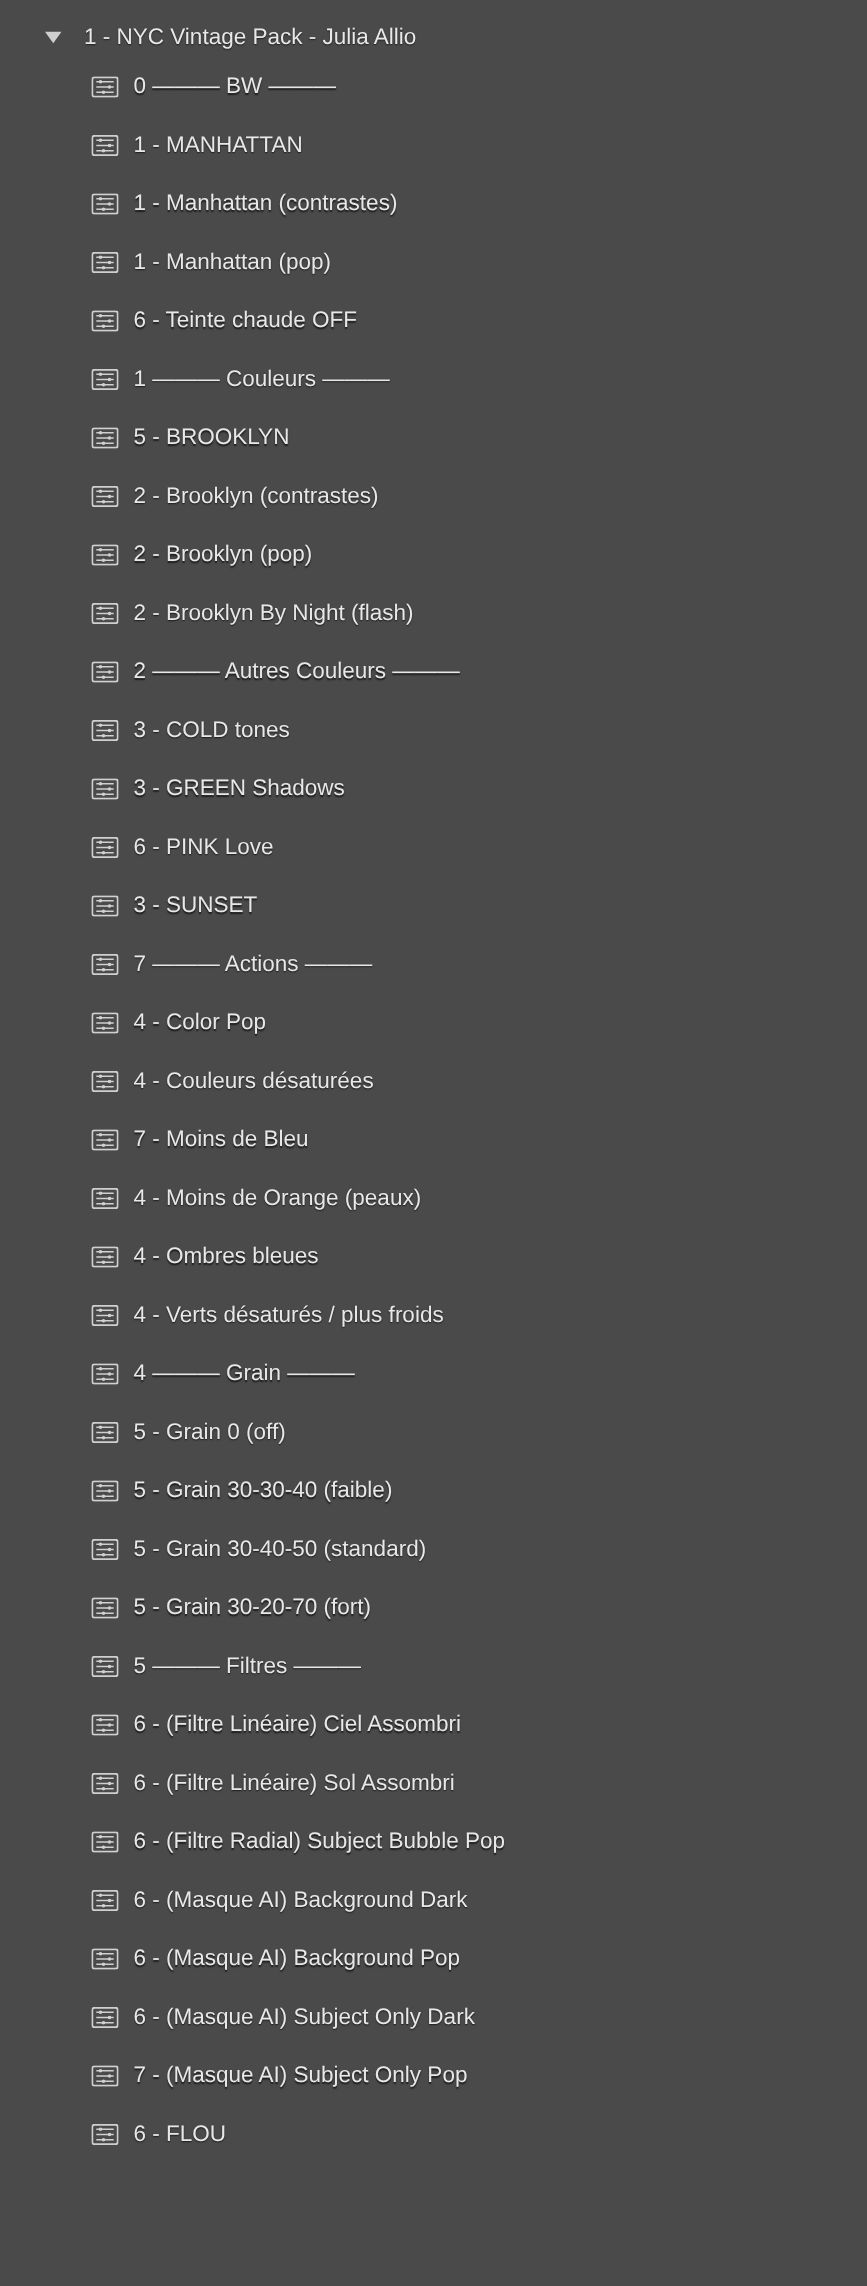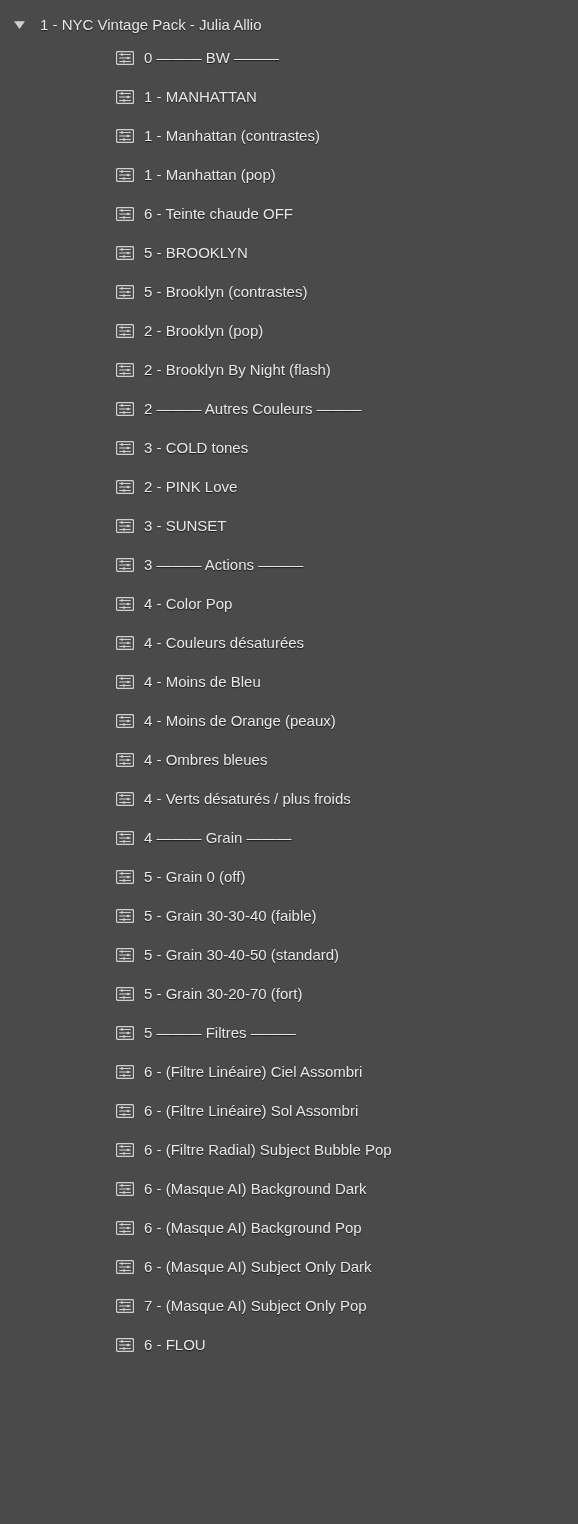--- a/index.html
+++ b/index.html
@@ -11,21 +11,21 @@
     color: #e8e8e8;
     width: 578px;
   }
   .panel {
     padding: 10px 0 10px 0;
   }
   .folder-row {
     display: flex;
     align-items: center;
     height: 28px;
-    padding-left: 12px;
+    padding-left: 28px;
     cursor: default;
     user-select: none;
   }
   .folder-row .label {
     margin-left: 6px;
     text-shadow: 0 1px 1px rgba(0,0,0,0.6);
   }
   .disclosure {
     display: inline-flex;
     align-items: center;
@@ -36,21 +36,21 @@
     color: #cfcfcf;
   }
   .disclosure svg {
     width: 11px;
     height: 11px;
   }
   .preset-row {
     display: flex;
     align-items: center;
     height: 39px;
-    padding-left: 116px;
+    padding-left: 61px;
     cursor: default;
     user-select: none;
   }
   .preset-row .label {
     margin-left: 10px;
     text-shadow: 0 1px 1px rgba(0,0,0,0.65);
   }
   .preset-icon {
     display: inline-flex;
     align-items: center;
@@ -154,35 +154,49 @@
       <svg viewBox="0 0 18 14">
         <rect x="0.5" y="0.5" width="17" height="13" rx="1.5" ry="1.5" fill="none" stroke="currentColor" stroke-width="1.3"></rect>
         <line x1="3.2" y1="3.5" x2="14.8" y2="3.5" stroke="currentColor" stroke-width="1.1"></line>
         <line x1="3.2" y1="7" x2="14.8" y2="7" stroke="currentColor" stroke-width="1.1"></line>
         <line x1="3.2" y1="10.5" x2="14.8" y2="10.5" stroke="currentColor" stroke-width="1.1"></line>
         <circle cx="6" cy="3.5" r="1.2" fill="currentColor"></circle>
         <circle cx="12" cy="7" r="1.2" fill="currentColor"></circle>
         <circle cx="8" cy="10.5" r="1.2" fill="currentColor"></circle>
       </svg>
     </span>
+    <span class="label">1 ——— Couleurs ———</span>
+  </div>
+      <div class="preset-row">
+    <span class="preset-icon">
+      <svg viewBox="0 0 18 14">
+        <rect x="0.5" y="0.5" width="17" height="13" rx="1.5" ry="1.5" fill="none" stroke="currentColor" stroke-width="1.3"></rect>
+        <line x1="3.2" y1="3.5" x2="14.8" y2="3.5" stroke="currentColor" stroke-width="1.1"></line>
+        <line x1="3.2" y1="7" x2="14.8" y2="7" stroke="currentColor" stroke-width="1.1"></line>
+        <line x1="3.2" y1="10.5" x2="14.8" y2="10.5" stroke="currentColor" stroke-width="1.1"></line>
+        <circle cx="6" cy="3.5" r="1.2" fill="currentColor"></circle>
+        <circle cx="12" cy="7" r="1.2" fill="currentColor"></circle>
+        <circle cx="8" cy="10.5" r="1.2" fill="currentColor"></circle>
+      </svg>
+    </span>
     <span class="label">5 - BROOKLYN</span>
   </div>
       <div class="preset-row">
     <span class="preset-icon">
       <svg viewBox="0 0 18 14">
         <rect x="0.5" y="0.5" width="17" height="13" rx="1.5" ry="1.5" fill="none" stroke="currentColor" stroke-width="1.3"></rect>
         <line x1="3.2" y1="3.5" x2="14.8" y2="3.5" stroke="currentColor" stroke-width="1.1"></line>
         <line x1="3.2" y1="7" x2="14.8" y2="7" stroke="currentColor" stroke-width="1.1"></line>
         <line x1="3.2" y1="10.5" x2="14.8" y2="10.5" stroke="currentColor" stroke-width="1.1"></line>
         <circle cx="6" cy="3.5" r="1.2" fill="currentColor"></circle>
         <circle cx="12" cy="7" r="1.2" fill="currentColor"></circle>
         <circle cx="8" cy="10.5" r="1.2" fill="currentColor"></circle>
       </svg>
     </span>
-    <span class="label">5 - Brooklyn (contrastes)</span>
+    <span class="label">2 - Brooklyn (contrastes)</span>
   </div>
       <div class="preset-row">
     <span class="preset-icon">
       <svg viewBox="0 0 18 14">
         <rect x="0.5" y="0.5" width="17" height="13" rx="1.5" ry="1.5" fill="none" stroke="currentColor" stroke-width="1.3"></rect>
         <line x1="3.2" y1="3.5" x2="14.8" y2="3.5" stroke="currentColor" stroke-width="1.1"></line>
         <line x1="3.2" y1="7" x2="14.8" y2="7" stroke="currentColor" stroke-width="1.1"></line>
         <line x1="3.2" y1="10.5" x2="14.8" y2="10.5" stroke="currentColor" stroke-width="1.1"></line>
         <circle cx="6" cy="3.5" r="1.2" fill="currentColor"></circle>
         <circle cx="12" cy="7" r="1.2" fill="currentColor"></circle>
@@ -238,21 +252,35 @@
       <svg viewBox="0 0 18 14">
         <rect x="0.5" y="0.5" width="17" height="13" rx="1.5" ry="1.5" fill="none" stroke="currentColor" stroke-width="1.3"></rect>
         <line x1="3.2" y1="3.5" x2="14.8" y2="3.5" stroke="currentColor" stroke-width="1.1"></line>
         <line x1="3.2" y1="7" x2="14.8" y2="7" stroke="currentColor" stroke-width="1.1"></line>
         <line x1="3.2" y1="10.5" x2="14.8" y2="10.5" stroke="currentColor" stroke-width="1.1"></line>
         <circle cx="6" cy="3.5" r="1.2" fill="currentColor"></circle>
         <circle cx="12" cy="7" r="1.2" fill="currentColor"></circle>
         <circle cx="8" cy="10.5" r="1.2" fill="currentColor"></circle>
       </svg>
     </span>
-    <span class="label">2 - PINK Love</span>
+    <span class="label">3 - GREEN Shadows</span>
+  </div>
+      <div class="preset-row">
+    <span class="preset-icon">
+      <svg viewBox="0 0 18 14">
+        <rect x="0.5" y="0.5" width="17" height="13" rx="1.5" ry="1.5" fill="none" stroke="currentColor" stroke-width="1.3"></rect>
+        <line x1="3.2" y1="3.5" x2="14.8" y2="3.5" stroke="currentColor" stroke-width="1.1"></line>
+        <line x1="3.2" y1="7" x2="14.8" y2="7" stroke="currentColor" stroke-width="1.1"></line>
+        <line x1="3.2" y1="10.5" x2="14.8" y2="10.5" stroke="currentColor" stroke-width="1.1"></line>
+        <circle cx="6" cy="3.5" r="1.2" fill="currentColor"></circle>
+        <circle cx="12" cy="7" r="1.2" fill="currentColor"></circle>
+        <circle cx="8" cy="10.5" r="1.2" fill="currentColor"></circle>
+      </svg>
+    </span>
+    <span class="label">6 - PINK Love</span>
   </div>
       <div class="preset-row">
     <span class="preset-icon">
       <svg viewBox="0 0 18 14">
         <rect x="0.5" y="0.5" width="17" height="13" rx="1.5" ry="1.5" fill="none" stroke="currentColor" stroke-width="1.3"></rect>
         <line x1="3.2" y1="3.5" x2="14.8" y2="3.5" stroke="currentColor" stroke-width="1.1"></line>
         <line x1="3.2" y1="7" x2="14.8" y2="7" stroke="currentColor" stroke-width="1.1"></line>
         <line x1="3.2" y1="10.5" x2="14.8" y2="10.5" stroke="currentColor" stroke-width="1.1"></line>
         <circle cx="6" cy="3.5" r="1.2" fill="currentColor"></circle>
         <circle cx="12" cy="7" r="1.2" fill="currentColor"></circle>
@@ -266,21 +294,21 @@
       <svg viewBox="0 0 18 14">
         <rect x="0.5" y="0.5" width="17" height="13" rx="1.5" ry="1.5" fill="none" stroke="currentColor" stroke-width="1.3"></rect>
         <line x1="3.2" y1="3.5" x2="14.8" y2="3.5" stroke="currentColor" stroke-width="1.1"></line>
         <line x1="3.2" y1="7" x2="14.8" y2="7" stroke="currentColor" stroke-width="1.1"></line>
         <line x1="3.2" y1="10.5" x2="14.8" y2="10.5" stroke="currentColor" stroke-width="1.1"></line>
         <circle cx="6" cy="3.5" r="1.2" fill="currentColor"></circle>
         <circle cx="12" cy="7" r="1.2" fill="currentColor"></circle>
         <circle cx="8" cy="10.5" r="1.2" fill="currentColor"></circle>
       </svg>
     </span>
-    <span class="label">3 ——— Actions ———</span>
+    <span class="label">7 ——— Actions ———</span>
   </div>
       <div class="preset-row">
     <span class="preset-icon">
       <svg viewBox="0 0 18 14">
         <rect x="0.5" y="0.5" width="17" height="13" rx="1.5" ry="1.5" fill="none" stroke="currentColor" stroke-width="1.3"></rect>
         <line x1="3.2" y1="3.5" x2="14.8" y2="3.5" stroke="currentColor" stroke-width="1.1"></line>
         <line x1="3.2" y1="7" x2="14.8" y2="7" stroke="currentColor" stroke-width="1.1"></line>
         <line x1="3.2" y1="10.5" x2="14.8" y2="10.5" stroke="currentColor" stroke-width="1.1"></line>
         <circle cx="6" cy="3.5" r="1.2" fill="currentColor"></circle>
         <circle cx="12" cy="7" r="1.2" fill="currentColor"></circle>
@@ -308,21 +336,21 @@
       <svg viewBox="0 0 18 14">
         <rect x="0.5" y="0.5" width="17" height="13" rx="1.5" ry="1.5" fill="none" stroke="currentColor" stroke-width="1.3"></rect>
         <line x1="3.2" y1="3.5" x2="14.8" y2="3.5" stroke="currentColor" stroke-width="1.1"></line>
         <line x1="3.2" y1="7" x2="14.8" y2="7" stroke="currentColor" stroke-width="1.1"></line>
         <line x1="3.2" y1="10.5" x2="14.8" y2="10.5" stroke="currentColor" stroke-width="1.1"></line>
         <circle cx="6" cy="3.5" r="1.2" fill="currentColor"></circle>
         <circle cx="12" cy="7" r="1.2" fill="currentColor"></circle>
         <circle cx="8" cy="10.5" r="1.2" fill="currentColor"></circle>
       </svg>
     </span>
-    <span class="label">4 - Moins de Bleu</span>
+    <span class="label">7 - Moins de Bleu</span>
   </div>
       <div class="preset-row">
     <span class="preset-icon">
       <svg viewBox="0 0 18 14">
         <rect x="0.5" y="0.5" width="17" height="13" rx="1.5" ry="1.5" fill="none" stroke="currentColor" stroke-width="1.3"></rect>
         <line x1="3.2" y1="3.5" x2="14.8" y2="3.5" stroke="currentColor" stroke-width="1.1"></line>
         <line x1="3.2" y1="7" x2="14.8" y2="7" stroke="currentColor" stroke-width="1.1"></line>
         <line x1="3.2" y1="10.5" x2="14.8" y2="10.5" stroke="currentColor" stroke-width="1.1"></line>
         <circle cx="6" cy="3.5" r="1.2" fill="currentColor"></circle>
         <circle cx="12" cy="7" r="1.2" fill="currentColor"></circle>

